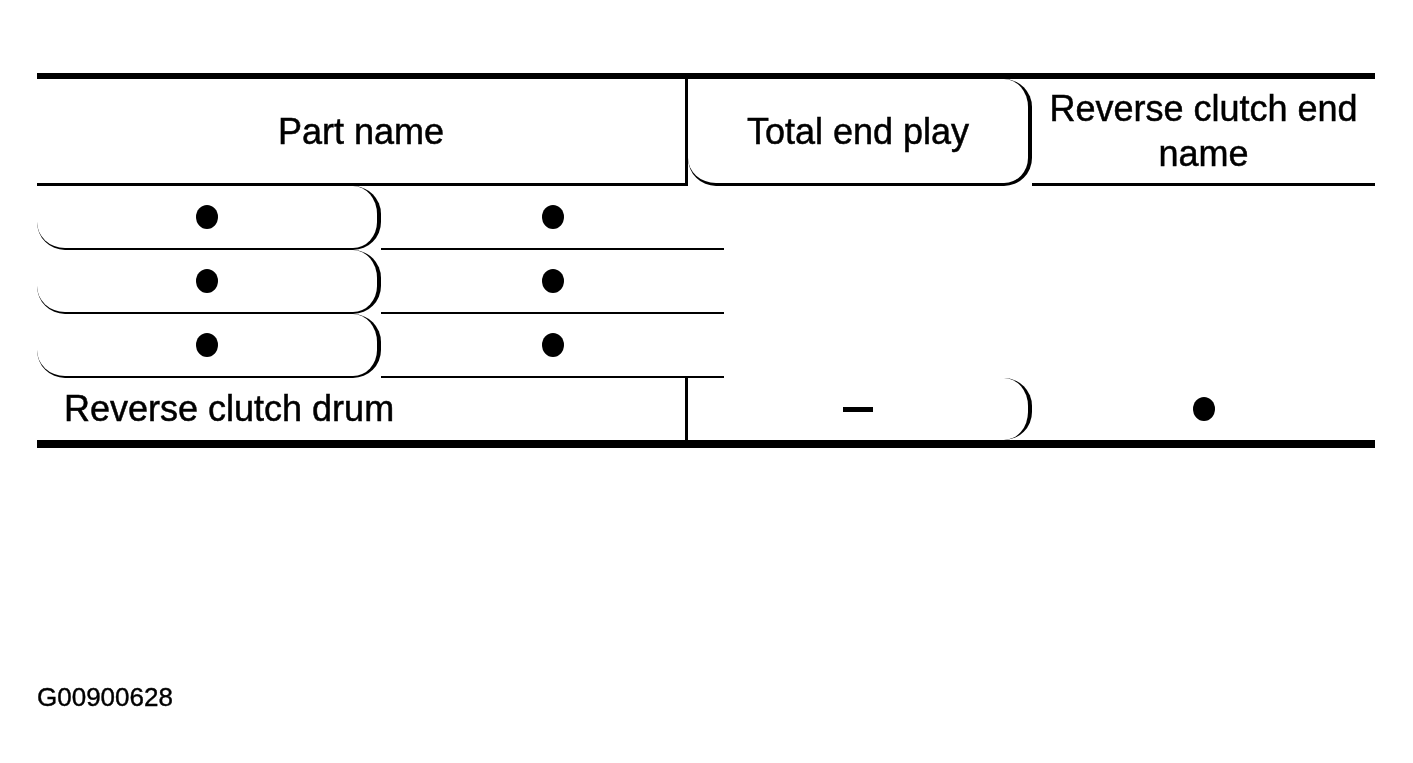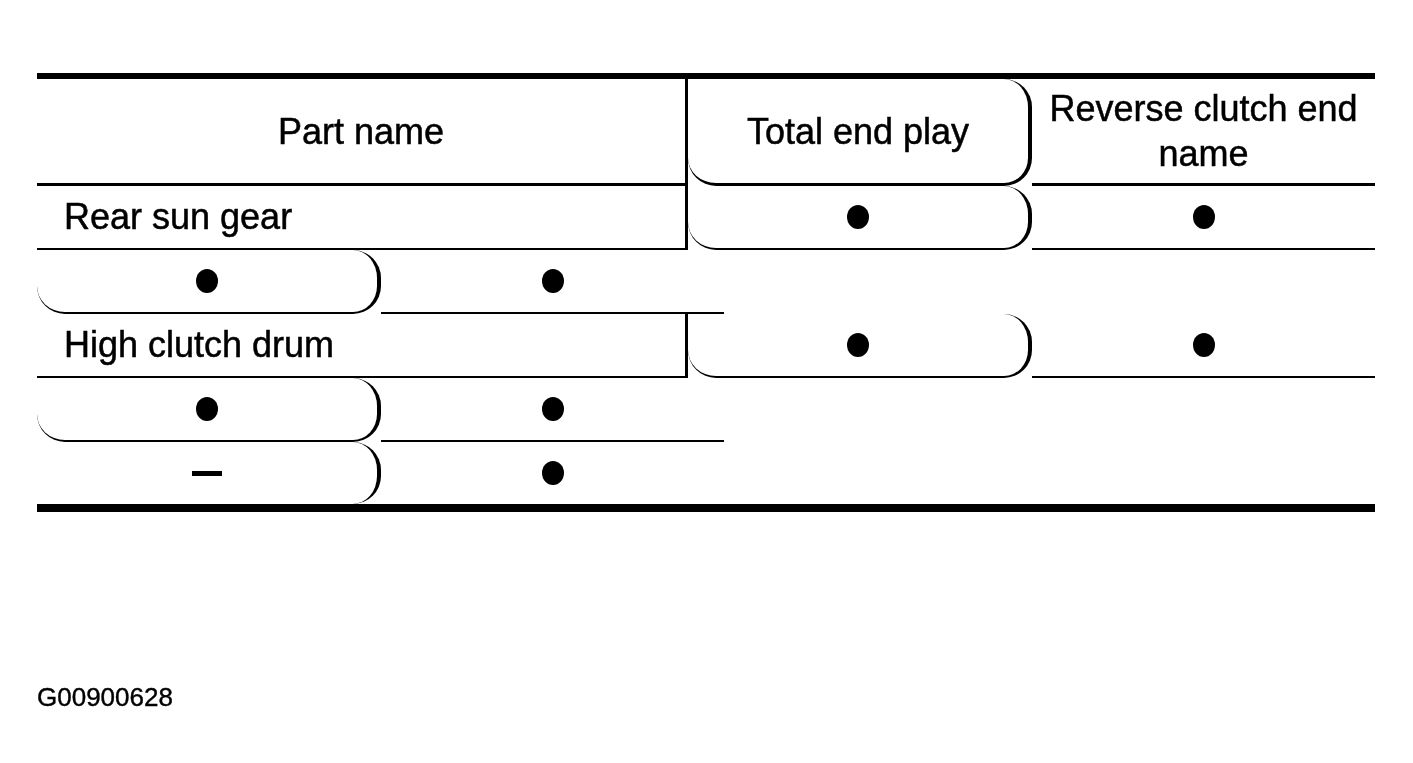--- a/index.html
+++ b/index.html
@@ -87,55 +87,46 @@
 
 <div id="page">
   <div class="doc-table">
     <div class="trow thead">
       <div class="cell c1">Part name</div>
       <div class="cell c2">Total end play</div>
       <div class="cell c3">Reverse clutch end name</div>
     </div>
     <div class="tbody">
         <div class="trow">
-          <div class="cell c1">Rear sun gear</div>
-          <div class="cell c2">
-            <span class="dot"></span>
-          </div>
-          <div class="cell c3">
-            <span class="dot"></span>
-          </div>
-        </div>
-        <div class="trow">
-          <div class="cell c2">
-            <span class="dot"></span>
-          </div>
-          <div class="cell c3">
-            <span class="dot"></span>
-          </div>
-        </div>
-        <div class="trow">
-          <div class="cell c1">High clutch drum</div>
           <div class="cell c2">
             <span class="dot"></span>
           </div>
           <div class="cell c3">
             <span class="dot"></span>
           </div>
         </div>
         <div class="trow">
           <div class="cell c2">
             <span class="dot"></span>
           </div>
           <div class="cell c3">
             <span class="dot"></span>
           </div>
         </div>
         <div class="trow">
           <div class="cell c2">
+            <span class="dot"></span>
+          </div>
+          <div class="cell c3">
+            <span class="dot"></span>
+          </div>
+        </div>
+        <div class="trow">
+          <div class="cell c1">Reverse clutch drum</div>
+          <div class="cell c2">
             <span class="dash"></span>
           </div>
           <div class="cell c3">
             <span class="dot"></span>
           </div>
         </div>
       </div>
   </div>
   <div class="figure-id">G00900628</div>
 </div>

